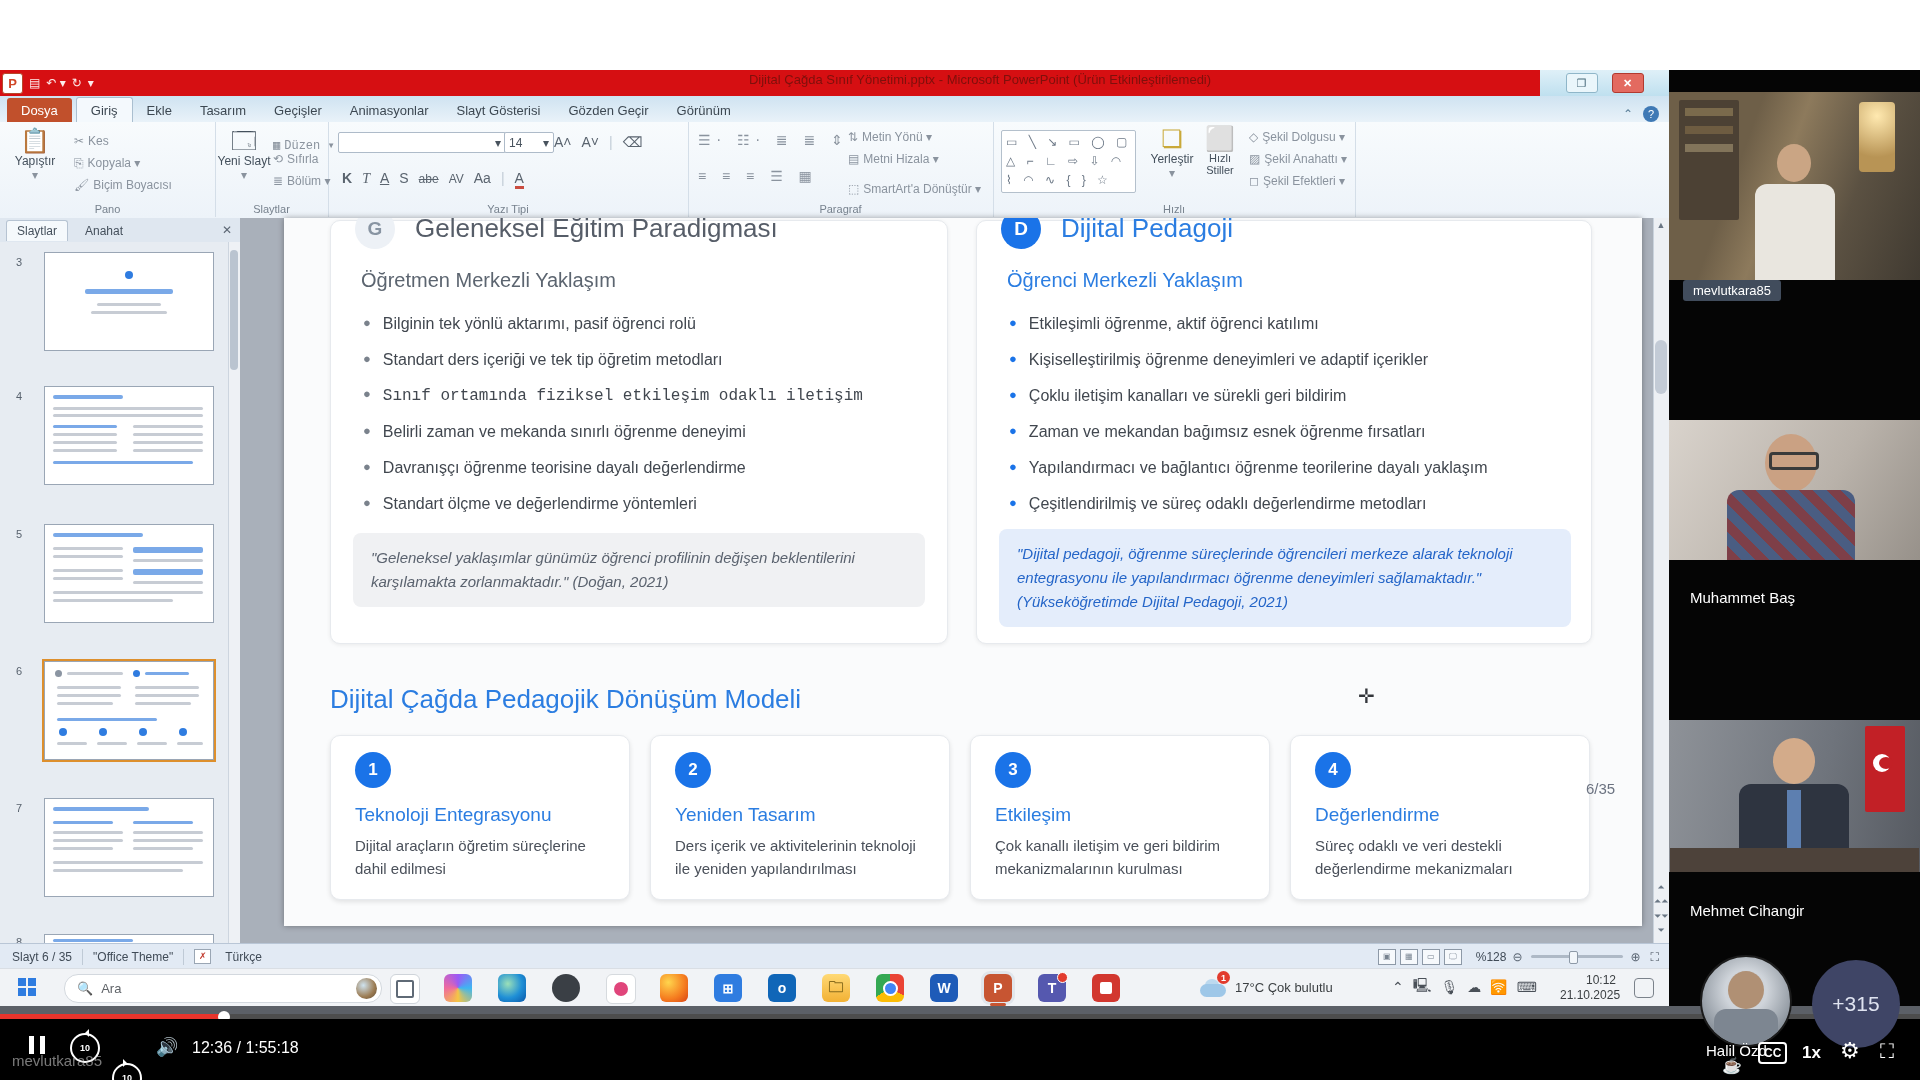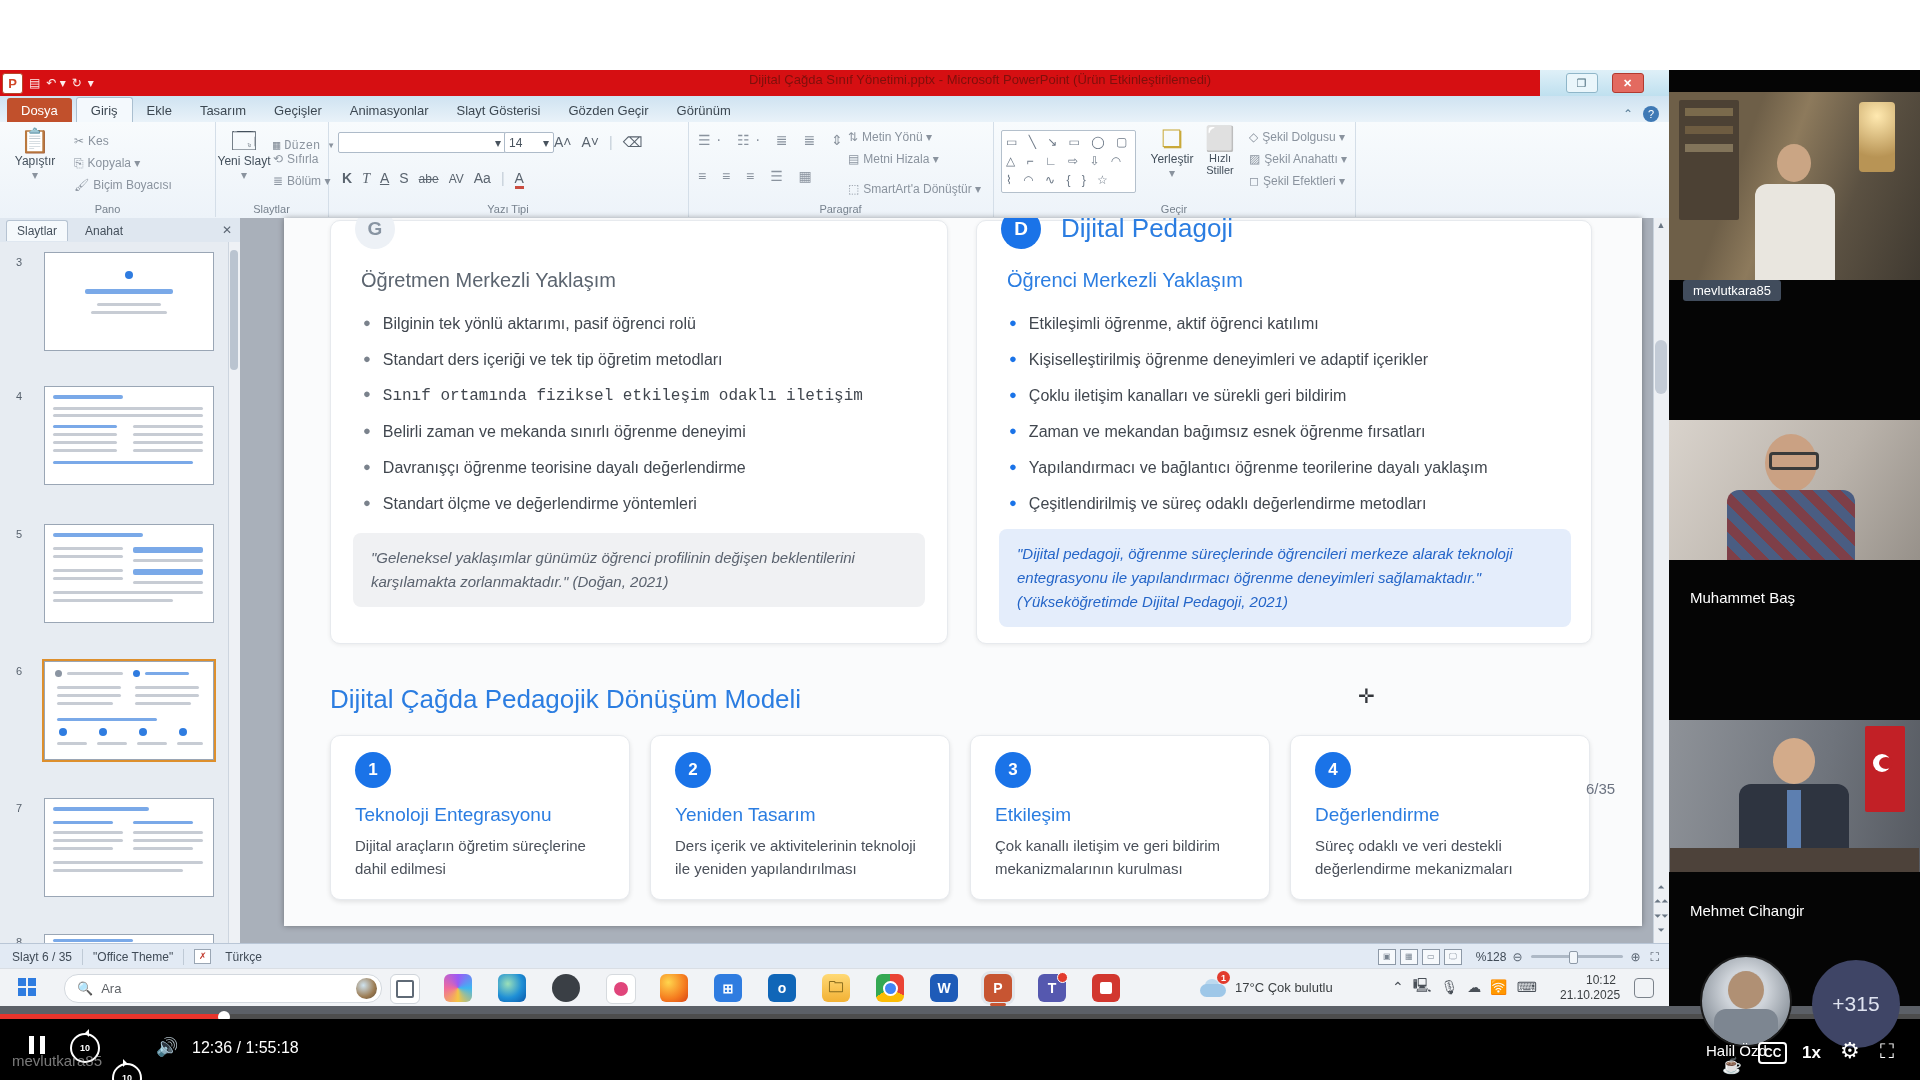--- a/index.html
+++ b/index.html
@@ -251,21 +251,21 @@
         <div>Yerleştir</div>
           <div style="color:#8a939e;">▾</div>
       </div>
       <div class="bigbtn" style="left:204px;top:4px;width:46px;">
         <div class="bigico" style="color:#9aa5b0;">⬜</div>
         <div style="font-size:11px;">Hızlı Stiller</div>
       </div>
       <div class="smallrow" style="left:256px;top:8px;"><span class="ic">◇</span><span>Şekil Dolgusu</span> ▾</div>
       <div class="smallrow" style="left:256px;top:30px;"><span class="ic">▨</span><span>Şekil Anahattı</span> ▾</div>
       <div class="smallrow" style="left:256px;top:52px;"><span class="ic">◻</span><span>Şekil Efektleri</span> ▾</div>
-      <div class="rlabel">Geçir</div>
+      <div class="rlabel">Hızlı</div>
     </div>
 
   </div>
 
   <div class="abs panel-head">
     <span class="ptab">Slaytlar</span>
     <span class="ptab inactive">Anahat</span>
     <span style="margin-left:auto;margin-right:8px;color:#5c6774;">✕</span>
   </div>
   <div class="abs panel">
@@ -353,20 +353,21 @@
     </div>
   </div>
   <div class="abs panel-sb"></div>
   <div class="abs panel-sb-thumb"></div>
 
   <div class="abs canvas"></div>
   <div class="abs slide">
 
     <div class="col-card" style="left:46px;width:616px;">
       <div class="head-circ" style="left:24px;top:-12px;background:#edf1f6;color:#8894a2;">G</div>
+      <div class="col-title" style="left:84px;top:-8px;color:#565d68;">Geleneksel Eğitim Paradigması</div>
       <div class="col-sub" style="left:30px;top:48px;color:#5c6570;">Öğretmen Merkezli Yaklaşım</div>
       <div class="bullet" style="left:32px;top:94px;"><span class="bdot" style="color:#7a828c;">●</span><b>Bilginin tek yönlü aktarımı, pasif öğrenci rolü</b></div>
       <div class="bullet" style="left:32px;top:130px;"><span class="bdot" style="color:#7a828c;">●</span><b>Standart ders içeriği ve tek tip öğretim metodları</b></div>
       <div class="bullet" style="left:32px;top:166px;font-family:Liberation Mono, monospace;"><span class="bdot" style="color:#7a828c;">●</span><b>Sınıf ortamında fiziksel etkileşim odaklı iletişim</b></div>
       <div class="bullet" style="left:32px;top:202px;"><span class="bdot" style="color:#7a828c;">●</span><b>Belirli zaman ve mekanda sınırlı öğrenme deneyimi</b></div>
       <div class="bullet" style="left:32px;top:238px;"><span class="bdot" style="color:#7a828c;">●</span><b>Davranışçı öğrenme teorisine dayalı değerlendirme</b></div>
       <div class="bullet" style="left:32px;top:274px;"><span class="bdot" style="color:#7a828c;">●</span><b>Standart ölçme ve değerlendirme yöntemleri</b></div>
       <div class="quote" style="left:22px;top:312px;width:536px;background:#f0f1f3;color:#5a626e;">"Geleneksel yaklaşımlar günümüz öğrenci profilinin değişen beklentilerini karşılamakta zorlanmaktadır." (Doğan, 2021)</div>
     </div>
 

